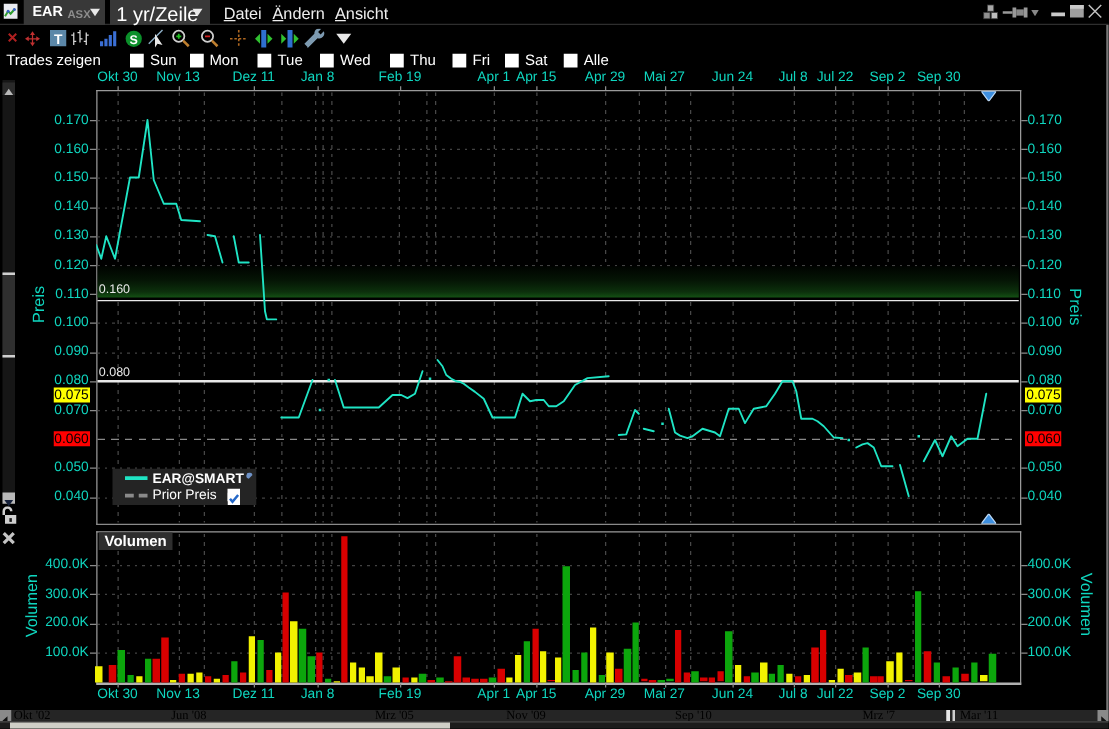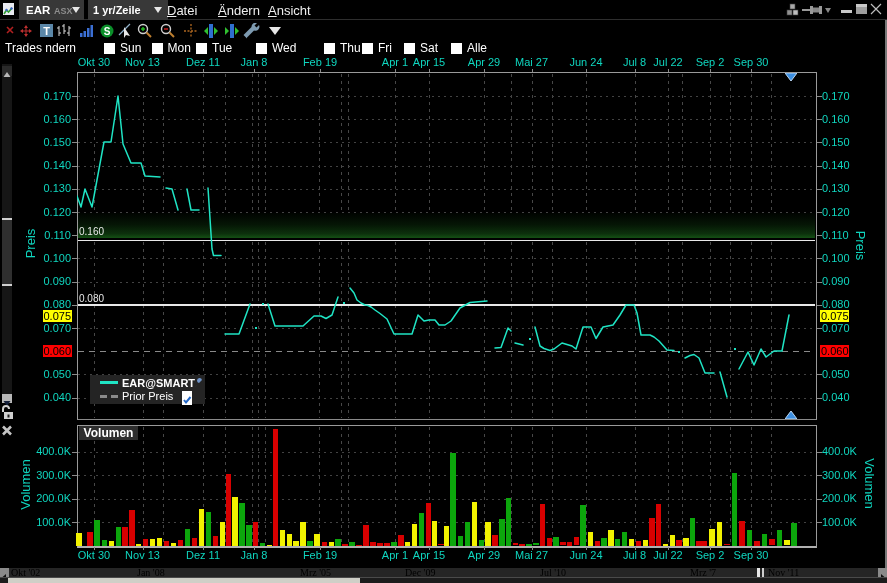--- a/index.html
+++ b/index.html
@@ -17,24 +17,24 @@
         <polyline points="1,9 3.5,5 5.5,7 9,3" fill="none" stroke="#2f9e2f" stroke-width="1.6"></polyline>
         <circle cx="3.5" cy="5" r="1.2" fill="#3b62c8"></circle>
         <circle cx="8.5" cy="3.5" r="1.2" fill="#3b62c8"></circle>
       </svg></div>
 <div class="ab" style="left:19px;top:0;width:65px;height:20px;background:#383838">
       <span class="ab" style="left:7px;top:4px;font-size:11.5px;font-weight:bold;color:#fff">EAR</span>
       <span class="ab" style="left:35px;top:6px;font-size:9px;font-weight:bold;color:#8d8d8d">ASX</span>
       <span class="ab" style="left:53px;top:7px;width:0;height:0;border-left:4.5px solid transparent;border-right:4.5px solid transparent;border-top:6px solid #e8e8e8"></span>
     </div>
 <div class="ab" style="left:88px;top:0;width:80px;height:20px;background:#383838">
-      <span class="ab" style="left:5px;top:4px;font-size:11px;font-weight:bold;color:#fff">1 yr/Zeile</span>
+      <span class="ab" style="left:5px;top:4px;font-size:16px;font-weight:normal;color:#fff">1 yr/Zeile</span>
       <span class="ab" style="left:66px;top:7px;width:0;height:0;border-left:4.5px solid transparent;border-right:4.5px solid transparent;border-top:6px solid #e8e8e8"></span>
     </div>
-<span class="ab" style="left:167px;top:3px;font-size:13px;color:#eee"><u>D</u>atei</span>
+<span class="ab" style="left:179px;top:3px;font-size:13px;color:#eee"><u>D</u>atei</span>
 <span class="ab" style="left:218px;top:3px;font-size:13px;color:#eee"><u>Ä</u>ndern</span>
 <span class="ab" style="left:268px;top:3px;font-size:13px;color:#eee"><u>A</u>nsicht</span>
 <svg class="ab" style="left:785px;top:3px" width="16" height="14" viewBox="0 0 16 14">
       <g stroke="#3c3c3c" stroke-width="0.6">
         <rect x="5" y="1" width="5" height="5" fill="#a8a8a8"></rect>
         <rect x="2" y="7" width="5" height="5" fill="#909090"></rect>
         <rect x="8" y="7" width="5" height="5" fill="#bdbdbd"></rect>
       </g>
     </svg>
 <svg class="ab" style="left:802px;top:4px" width="30" height="12" viewBox="0 0 30 12">
@@ -109,26 +109,26 @@
 <g>
         <rect x="227" y="1" width="4" height="14" fill="#2f6fd0"></rect>
         <polygon points="222,4 226,8 222,12" fill="#30c030"></polygon>
         <polygon points="236,8 232,4 232,12" fill="#30c030"></polygon>
       </g>
 <path d="M243 14.5 l-2.5 -2.5 l8 -8 a4 4 0 0 1 5.5 -4 l-2.5 2.5 l2 2 l2.5 -2.5 a4 4 0 0 1 -5 5.5 l-8 8 z" fill="#7d9ab0"></path>
 <polygon points="266,4 278,4 272,12" fill="#e8e8e8"></polygon>
 </svg>
 </div>
 <div class="ab" style="left:0;top:39px;width:887px;height:17px;background:#000;color:#fff;font-size:12px">
-<span class="ab" style="left:5px;top:2px">Trades ndern</span>
+<span class="ab" style="left:5px;top:2px">Trades zeigen</span>
 <span class="ab" style="left:104.0px;top:2px"><span class="cb"></span>Sun</span>
 <span class="ab" style="left:151.5px;top:2px"><span class="cb"></span>Mon</span>
-<span class="ab" style="left:196px;top:2px"><span class="cb"></span>Tue</span>
+<span class="ab" style="left:206.0px;top:2px"><span class="cb"></span>Tue</span>
 <span class="ab" style="left:256.0px;top:2px"><span class="cb"></span>Wed</span>
-<span class="ab" style="left:324px;top:2px"><span class="cb"></span>Thu</span>
+<span class="ab" style="left:312.0px;top:2px"><span class="cb"></span>Thu</span>
 <span class="ab" style="left:362.0px;top:2px"><span class="cb"></span>Fri</span>
 <span class="ab" style="left:404.0px;top:2px"><span class="cb"></span>Sat</span>
 <span class="ab" style="left:451.0px;top:2px"><span class="cb"></span>Alle</span>
 </div>
 <div class="lbl" style="left:94.0px;top:56px;transform:translateX(-50%)">Okt 30</div>
 <div class="tick" style="left:94.0px;top:69px;width:1px;height:3px"></div>
 <div class="lbl" style="left:142.5px;top:56px;transform:translateX(-50%)">Nov 13</div>
 <div class="tick" style="left:142.5px;top:69px;width:1px;height:3px"></div>
 <div class="lbl" style="left:203.0px;top:56px;transform:translateX(-50%)">Dez 11</div>
 <div class="tick" style="left:203.0px;top:69px;width:1px;height:3px"></div>
@@ -483,24 +483,24 @@
 <div class="lbl" style="left:751.0px;top:549px;transform:translateX(-50%)">Sep 30</div>
 <div class="tick" style="left:751.0px;top:547px;width:1px;height:3px"></div>
 <div class="ab" style="left:0;top:568px;width:887px;height:9px;background:#252525;font-family:'Liberation Serif',serif">
 <div class="ab" style="left:0;top:0;width:9px;height:9px;background:#8a8a8a"><svg width="9" height="9">
         <polygon points="6,1 2,4.5 6,8" fill="#111"></polygon>
       </svg></div>
 <div class="ab" style="left:878px;top:0;width:9px;height:9px;background:#8a8a8a"><svg width="9" height="9">
         <polygon points="3,1 7,4.5 3,8" fill="#111"></polygon>
       </svg></div>
 <div class="ab" style="left:11px;top:-1px;font-size:10px;color:#000">Okt '02</div>
-<div class="ab" style="left:137px;top:-1px;font-size:10px;color:#000">Jan '08</div>
+<div class="ab" style="left:137px;top:-1px;font-size:10px;color:#000">Jun '08</div>
 <div class="ab" style="left:300px;top:-1px;font-size:10px;color:#000">Mrz '05</div>
-<div class="ab" style="left:405px;top:-1px;font-size:10px;color:#000">Dec '09</div>
-<div class="ab" style="left:540px;top:-1px;font-size:10px;color:#000">Jul '10</div>
+<div class="ab" style="left:405px;top:-1px;font-size:10px;color:#000">Nov '09</div>
+<div class="ab" style="left:540px;top:-1px;font-size:10px;color:#000">Sep '10</div>
 <div class="ab" style="left:690px;top:-1px;font-size:10px;color:#000">Mrz '7</div>
-<div class="ab" style="left:768px;top:-1px;font-size:10px;color:#000">Nov '11</div>
+<div class="ab" style="left:768px;top:-1px;font-size:10px;color:#000">Mar '11</div>
 <div class="ab" style="left:757px;top:0;width:3px;height:9px;background:#e8e8e8"></div>
 <div class="ab" style="left:762px;top:0;width:2px;height:9px;background:#cfcfcf"></div>
 </div>
 <div class="ab" style="left:0;top:577px;width:887px;height:6px;background:#1c1c1c;border-top:1px solid #4a4a4a">
 <div class="ab" style="left:8px;top:0px;width:352px;height:5px;background:#cfcfc7"></div>
 </div>
 <div class="ab" style="left:885px;top:20px;width:1.5px;height:548px;background:#787878"></div>
 </body></html>

